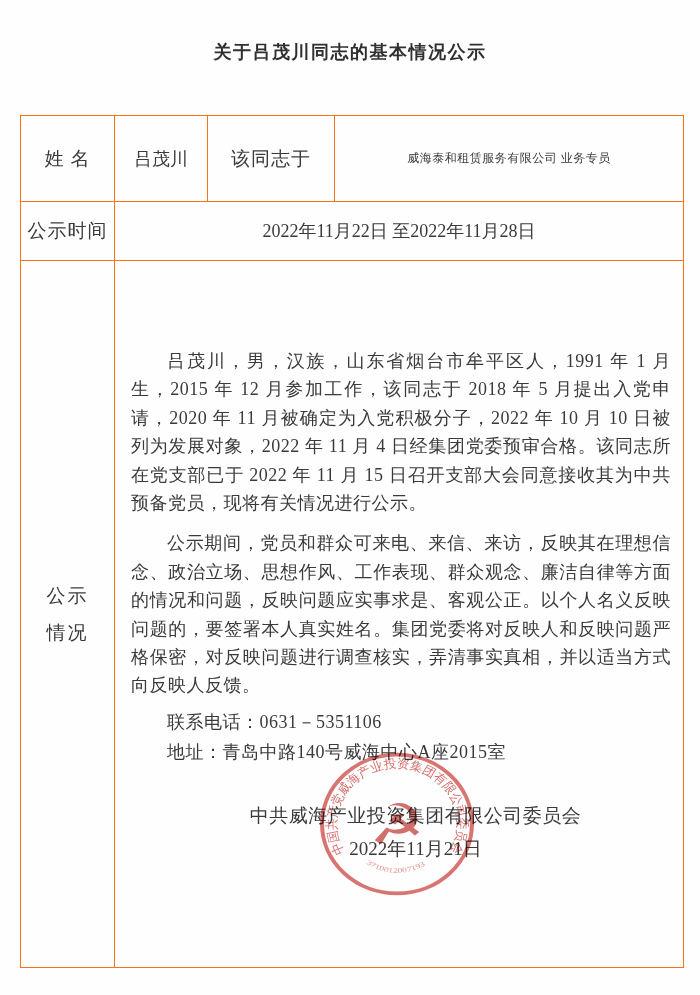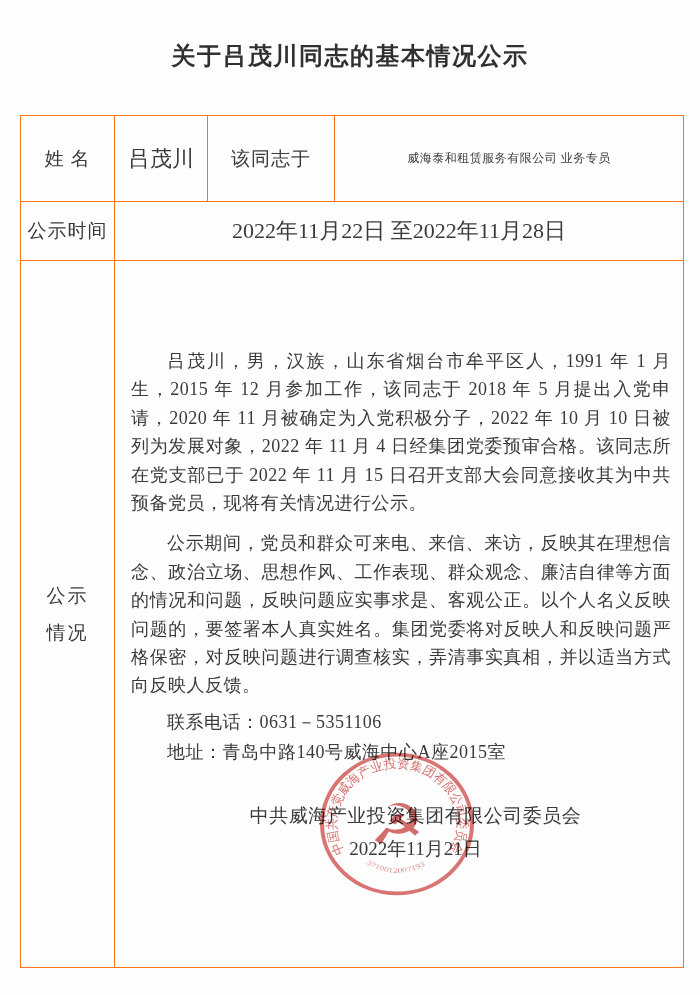--- a/index.html
+++ b/index.html
@@ -11,21 +11,21 @@
     font-family: "Liberation Serif", "DejaVu Serif", serif;
     color: #3a3a3a;
     overflow: hidden;
   }
   .doc-title {
     position: absolute;
     top: 40px;
     left: 0;
     width: 100%;
     text-align: center;
-    font-size: 24px;
+    font-size: 18px;
     font-weight: bold;
     letter-spacing: 1.5px;
     color: #303030;
   }
   table.doc-table {
     position: absolute;
     left: 20px;
     top: 115px;
     width: 664px;
     border-collapse: collapse;
@@ -36,21 +36,21 @@
   tr.r2 td { height: 58px; }
   tr.r3 td { height: 706px; }
   .label-cell {
     text-align: center;
     font-size: 19px;
     letter-spacing: 1px;
     vertical-align: middle;
   }
   .value-cell {
     text-align: center;
-    font-size: 22px;
+    font-size: 18px;
     vertical-align: middle;
   }
   .unit-value { font-size: 12px; letter-spacing: 0.5px; }
   .situation-label-cell {
     text-align: center;
     font-size: 19px;
     vertical-align: middle;
     letter-spacing: 2px;
   }
   .situation-label-cell .lbl-line { line-height: 37px; }

